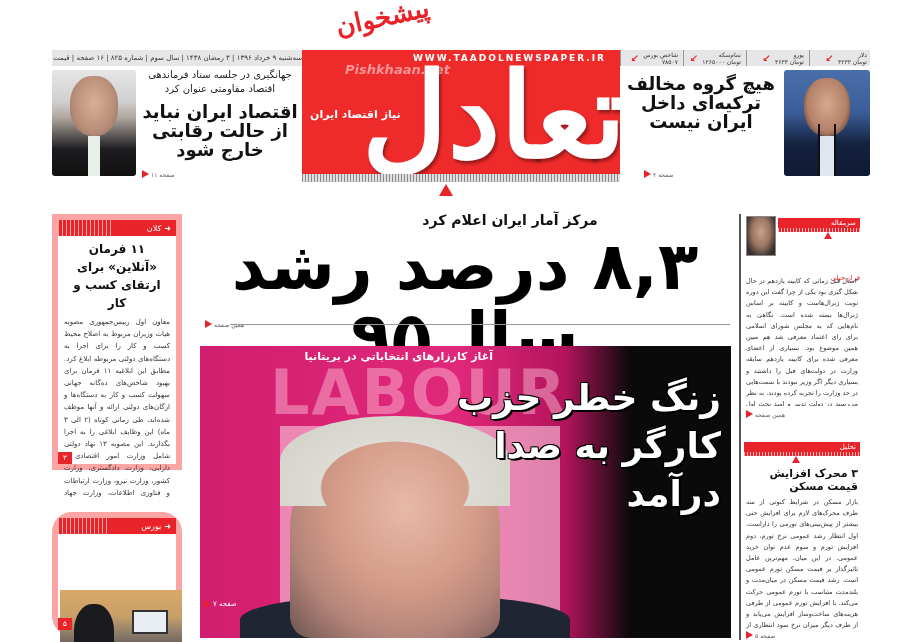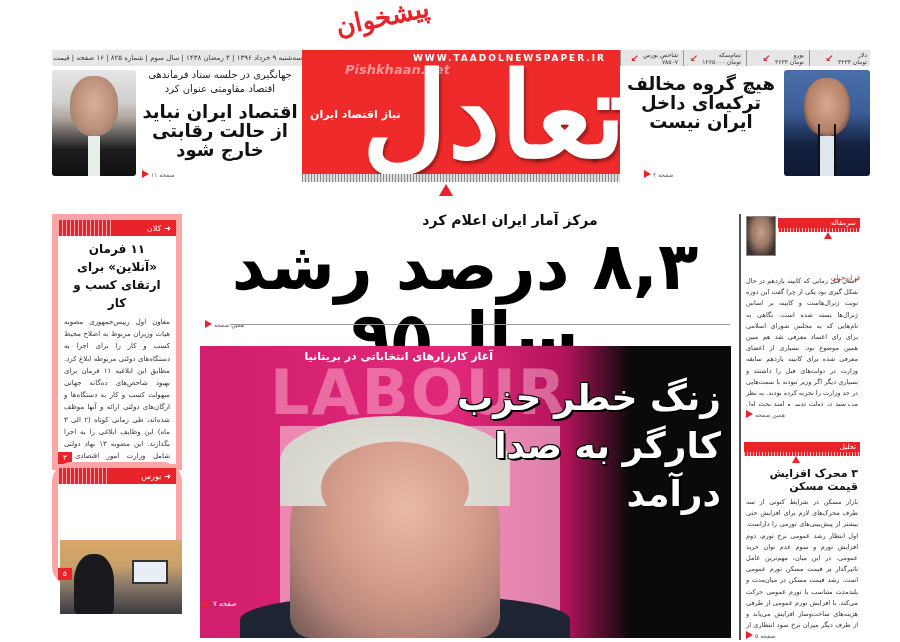--- a/index.html
+++ b/index.html
@@ -177,21 +177,21 @@
   <div class="box-head">
     <div class="hatch"></div>
     <span>کلان</span>
     <span>➜</span>
   </div>
   <div class="box-title rtl ctr">۱۱ فرمان «آنلاین» برای ارتقای کسب و کار</div>
   <div class="box-body rtl" style="height:190px; overflow:hidden;">معاون اول رییس‌جمهوری مصوبه هیات وزیران مربوط به اصلاح محیط کسب و کار را برای اجرا به دستگاه‌های دولتی مربوطه ابلاغ کرد. مطابق این ابلاغیه ۱۱ فرمان برای بهبود شاخص‌های ده‌گانه جهانی سهولت کسب و کار به دستگاه‌ها و ارگان‌های دولتی ارائه و آنها موظف شده‌اند، طی زمانی کوتاه (۲ الی ۳ ماه) این وظایف ابلاغی را به اجرا بگذارند. این مصوبه ۱۳ نهاد دولتی شامل وزارت امور اقتصادی و دارایی، وزارت دادگستری، وزارت کشور، وزارت نیرو، وزارت ارتباطات و فناوری اطلاعات، وزارت جهاد کشاورزی، وزارت صنعت، معدن و تجارت، وزارت تعاون، کار و رفاه اجتماعی، سازمان امور اداری و استخدامی کشور، سازمان برنامه و بودجه کشور، سازمان حفاظت محیط زیست، سازمان ملی استاندارد ایران و بانک مرکزی را موضوع اجرای این مصوبه قرار داده تا با اجرای وظایف محوله گام‌های اصلی و هماهنگ برای ارتقای جایگاه ایران در شاخص شروع کسب و کار برداشته شود.</div>
   <div class="page-badge">۳</div>
 </div>
 
-<div class="abs redbox" style="left:52px; top:462px; width:130px; height:124px;border-radius:20px;">
+<div class="abs redbox" style="left:52px; top:512px; width:130px; height:124px;border-radius:20px;">
   <div class="box-head">
     <div class="hatch"></div>
     <span>بورس</span>
     <span>➜</span>
   </div>
   <div style="position:absolute; left:2px; top:72px; width:122px; height:74px; background: linear-gradient(180deg,#d8a866 0%, #c9a06a 35%, #8a7a6a 60%, #3a3a40 100%);">
     <div style="position:absolute; right:14px; top:20px; width:36px; height:24px; background:#e8eef4; border:2px solid #333;"></div>
     <div style="position:absolute; left:14px; top:14px; width:40px; height:60px; border-radius:45% 45% 10% 10%; background:#1a1a1e;"></div>
   </div>
   <div class="page-badge">۵</div>

